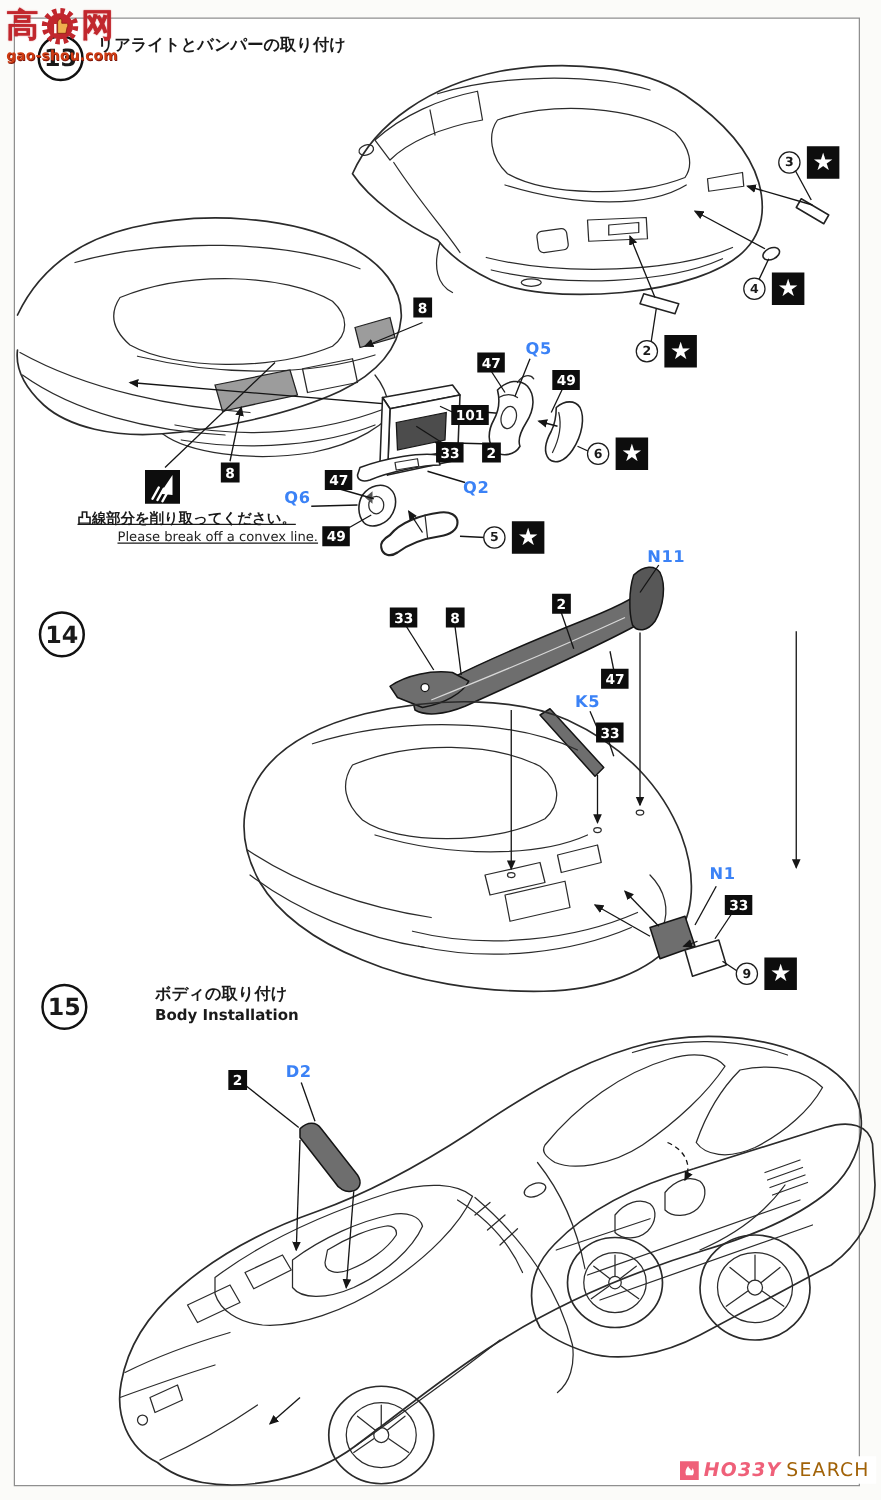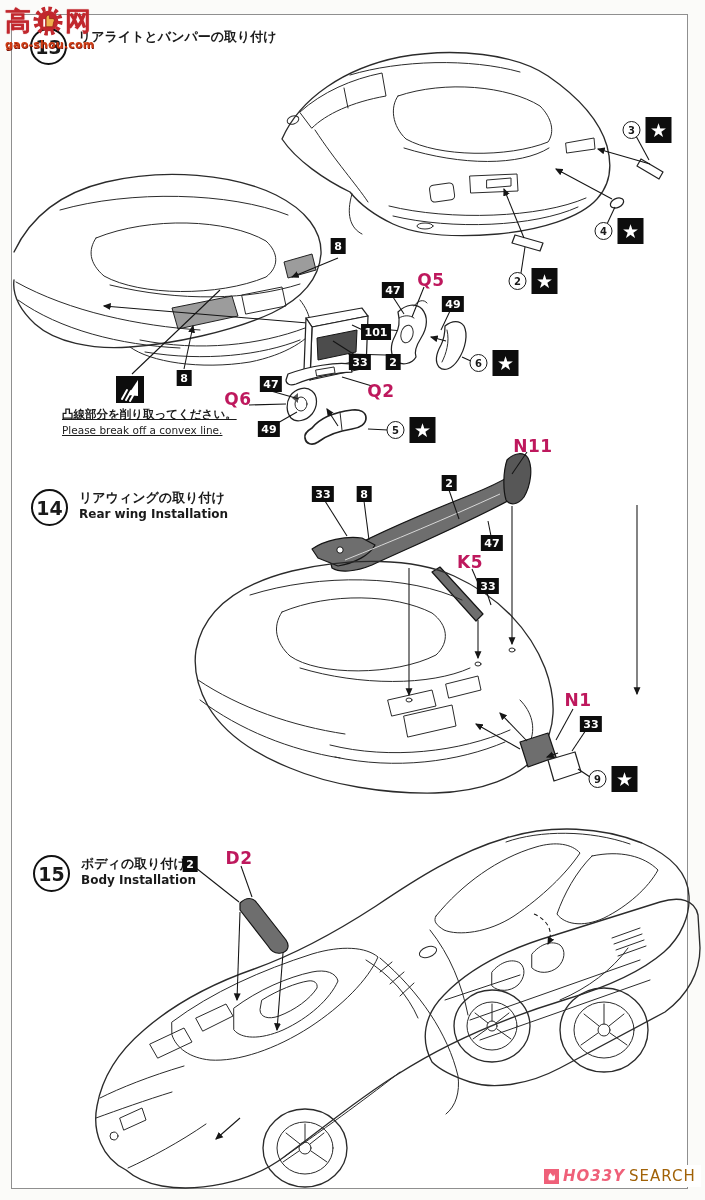--- a/index.html
+++ b/index.html
@@ -13,39 +13,39 @@
   .o{fill:none;stroke:#2b2b2b;stroke-width:1.35;stroke-linecap:round;stroke-linejoin:round;}
   .d{fill:none;stroke:#2b2b2b;stroke-width:1;stroke-linecap:round;stroke-linejoin:round;}
   .l{fill:none;stroke:#141414;stroke-width:1.05;}
   .shade{fill:#9c9c9c;stroke:#222;stroke-width:1;}
   .dark{fill:#6e6e6e;stroke:#151515;stroke-width:1.2;stroke-linejoin:round;}
   .part{fill:#fff;stroke:#222;stroke-width:1.25;stroke-linejoin:round;}
   
   .ov{position:absolute;z-index:5;}
   .pbox{transform:translate(-50%,-50%);background:#0d0d0d;color:#fff;font-weight:bold;
         font-size:11px;line-height:1;padding:2.5px 3.5px;white-space:nowrap;}
-  .pname{transform:translate(-50%,-50%);font-weight:bold;font-size:17px;color:#be185d;
+  .pname{transform:translate(-50%,-50%);font-weight:bold;font-size:13px;color:#3b82f6;
          white-space:nowrap;letter-spacing:0.5px;}
   .decal{transform:translate(-50%,-50%);display:flex;align-items:center;gap:5px;}
   .dcirc{width:16px;height:16px;border:1.3px solid #1c1c1c;border-radius:50%;background:#fff;
          display:flex;align-items:center;justify-content:center;font-size:10px;font-weight:bold;}
   .dstar{width:26px;height:26px;background:#0d0d0d;color:#fff;display:flex;
          align-items:center;justify-content:center;font-size:19px;line-height:1;}
   
   .step{display:flex;align-items:flex-start;z-index:5;}
   .snum{width:33px;height:33px;border:2.2px solid #111;border-radius:50%;background:#fff;
         display:flex;align-items:center;justify-content:center;font-size:19px;font-weight:bold;
         flex:0 0 auto;}
   .stxt{margin-left:11px;padding-top:1px;}
   .sjp{font-size:13px;font-weight:bold;line-height:1.3;}
   .sen{font-size:12px;font-weight:bold;line-height:1.3;}
   
   .note{z-index:5;}
   .njp{font-size:11.5px;font-weight:bold;line-height:1.45;}
-  .nen{font-size:10.5px;line-height:1.4;color:#222;}
+  .nen{font-size:10.5px;line-height:1.4;color:#222;margin-left:32px;}
   
   .wm{left:5px;top:5px;z-index:9;width:95px;}
   .wmrow{display:flex;align-items:center;gap:1px;}
   .wmchar{color:#c1272d;font-size:26px;font-weight:bold;line-height:1;
           text-shadow:0 0 1px #c1272d;}
   .wmsite{color:#cf3b12;font-size:11px;font-weight:bold;letter-spacing:0.2px;
           text-shadow:0.5px 0.5px 0 #7e1407;margin-top:1px;}
   
   .logo{left:540px;top:1165px;z-index:9;display:flex;align-items:center;gap:4px;
         background:#fff;padding:2px 5px 2px 4px;}
@@ -290,26 +290,22 @@
 </svg>
 
 <div class="ov step" style="left:30px;top:28px;">
   <div class="snum">13</div>
   <div class="stxt">
     <div class="sjp" lang="ja">リアライトとバンパーの取り付け</div>
   </div>
 </div>
 <div class="ov step" style="left:31px;top:489px;">
   <div class="snum">14</div>
-  <div class="stxt">
-    <div class="sjp" lang="ja">リアウィングの取り付け</div>
-    <div class="sen">Rear wing Installation</div>
-  </div>
-</div>
-<div class="ov step" style="left:33px;top:855px;">
+</div>
+<div class="ov step" style="left:33px;top:787px;gap:43px;">
   <div class="snum">15</div>
   <div class="stxt">
     <div class="sjp" lang="ja">ボディの取り付け</div>
     <div class="sen">Body Installation</div>
   </div>
 </div>
 
 <div class="ov note" style="left:62px;top:406px;text-decoration:underline;">
   <div class="njp" lang="ja">凸線部分を削り取ってください。</div>
   <div class="nen">Please break off a convex line.</div>

